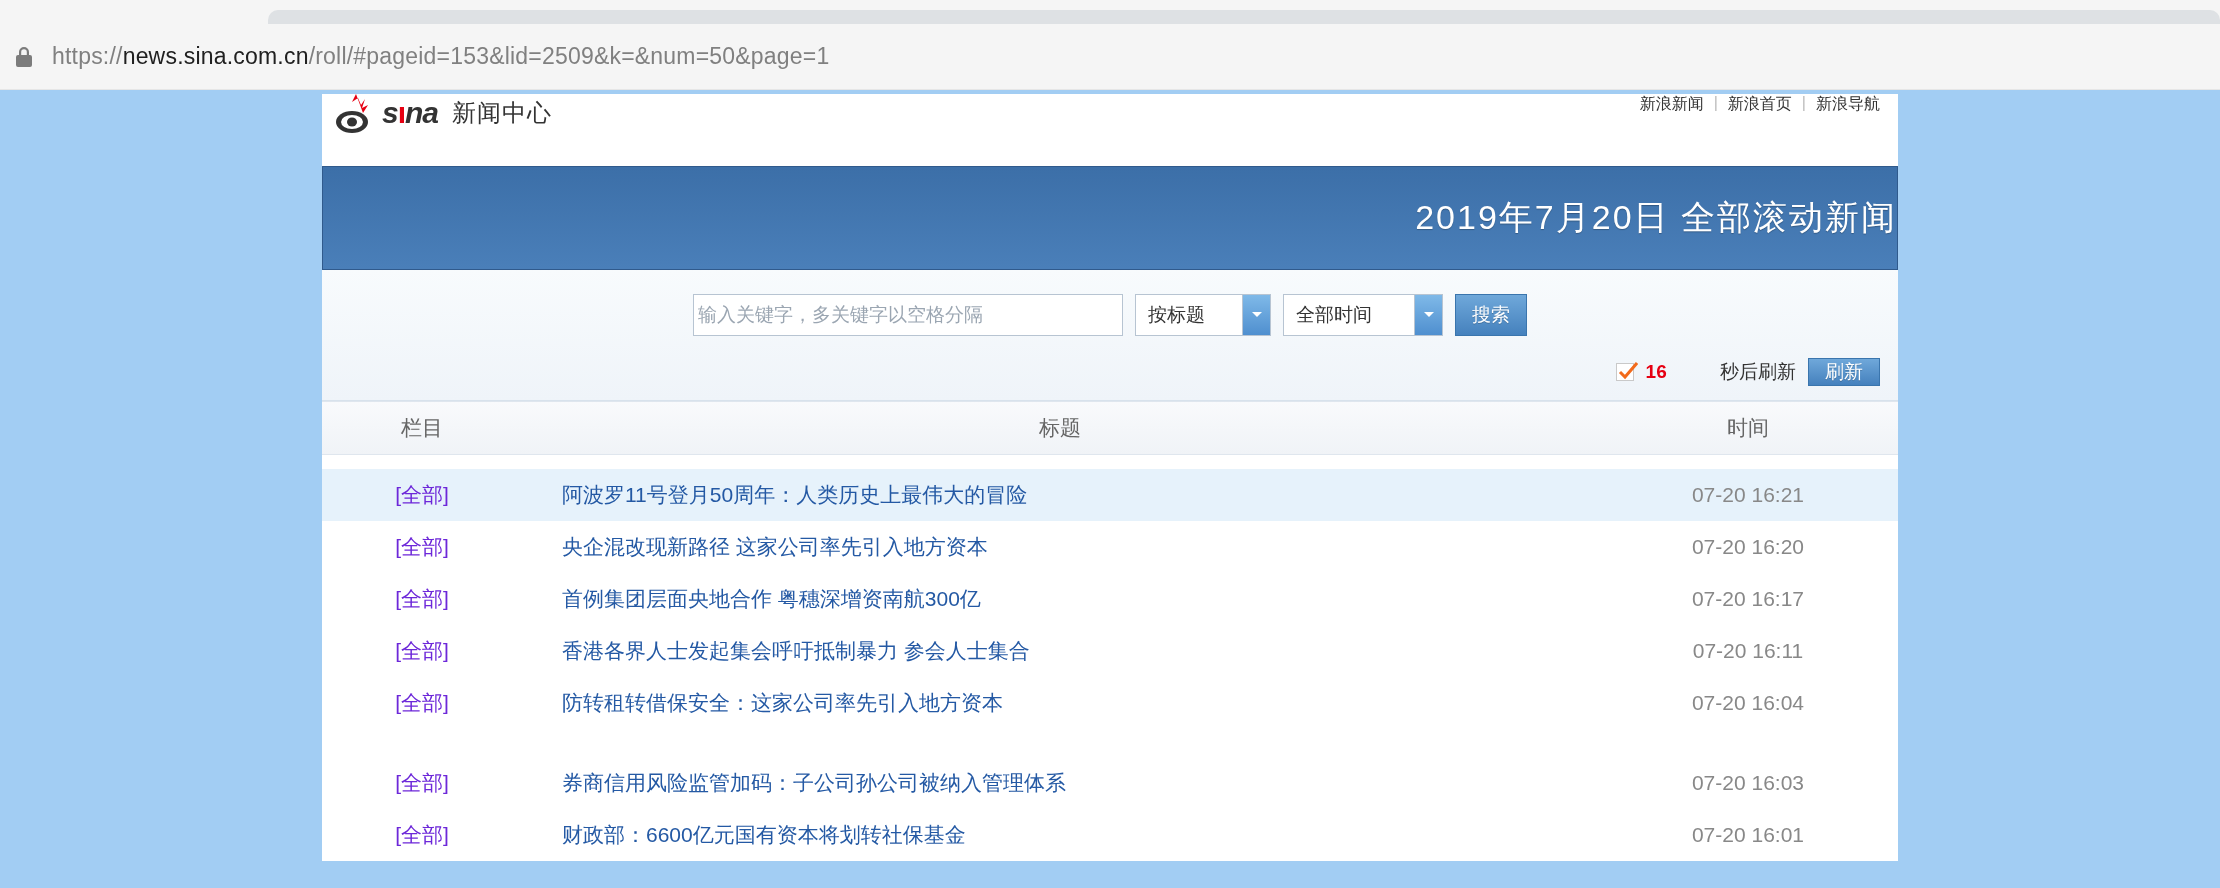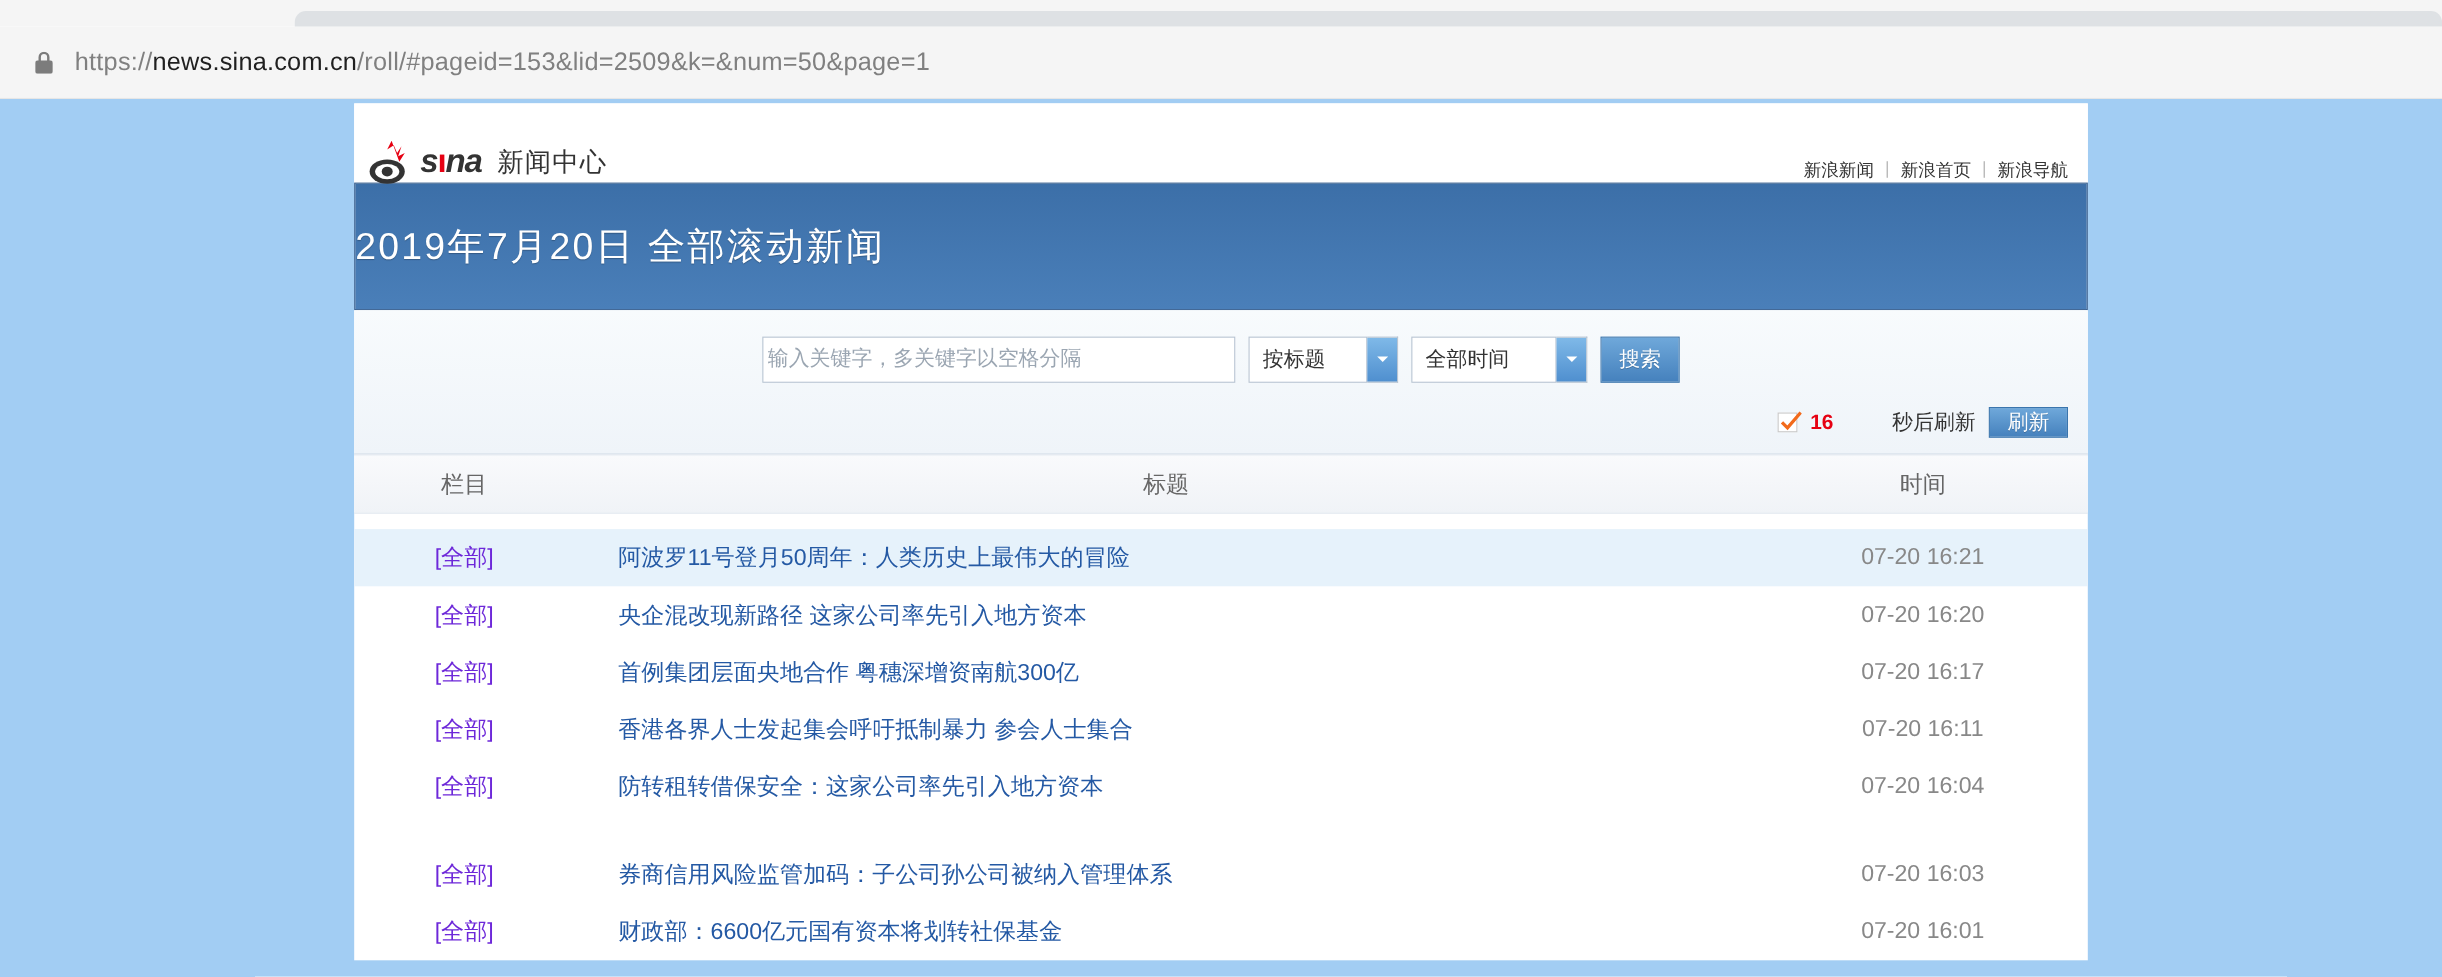--- a/index.html
+++ b/index.html
@@ -20,21 +20,21 @@
     background: #dee1e4;
     border-top-left-radius: 10px;
     border-top-right-radius: 10px;
   }
   .addrbar {
     height: 66px;
     background: #f5f5f5;
     border-bottom: 1px solid #e6e6e6;
     display: flex;
     align-items: center;
-    padding-left: 32px;
+    padding-left: 16px;
   }
   .addrbar .lock {
     width: 16px; height: 20px; position: relative; margin-right: 20px; color:#7c7c7c;
   }
   .addrbar .lock svg { display:block; }
   .addrbar .url {
     font-size: 23px;
     letter-spacing: .2px;
     color: #808080;
   }
@@ -50,21 +50,21 @@
     width: 1576px;
     margin: 0 auto;
     background: #fff;
   }
 
   
   .hdr {
     height: 72px;
     background: #fff;
     display: flex;
-    align-items: flex-end;
+    align-items: flex-start;
     padding: 0 18px 0 14px;
   }
   .logo {
     display: flex; align-items: center; gap: 6px;
   }
   .logo .mark {
     width: 40px; height: 38px; position: relative;
   }
   .logo .mark svg { position:absolute; top:-6px; left:-2px; }
   .logo-text {
@@ -73,23 +73,23 @@
   .logo-text .i-dot { color:#e60012; font-style:normal; }
   .logo-cn { font-size: 24px; color:#333; margin-left: 8px; letter-spacing:1px; }
   .hdr-spacer { flex:1; }
   .hdr-links { font-size: 16px; color:#333; display:flex; gap:10px; }
   .hdr-links a { color:#333; text-decoration:none; }
   .hdr-links .sep { color:#bbb; }
 
   
   .banner {
     background: linear-gradient(to bottom,#3c6fa8 0%,#4a7fb9 100%);
-    height: 116px;
+    height: 104px;
     border: 1px solid #305a8c;
-    display:flex; align-items:center; justify-content:flex-start;
+    display:flex; align-items:center; justify-content:flex-end;
   }
   .banner-title {
     color:#fff; font-size: 34px; letter-spacing: 2px; font-weight:400;
     text-shadow: 0 1px 1px rgba(0,0,0,.25);
   }
 
   
   .toolbar-area {
     background: linear-gradient(to bottom,#f8fbfd,#eff4f9);
     border-bottom: 1px solid #d8e2ec;

